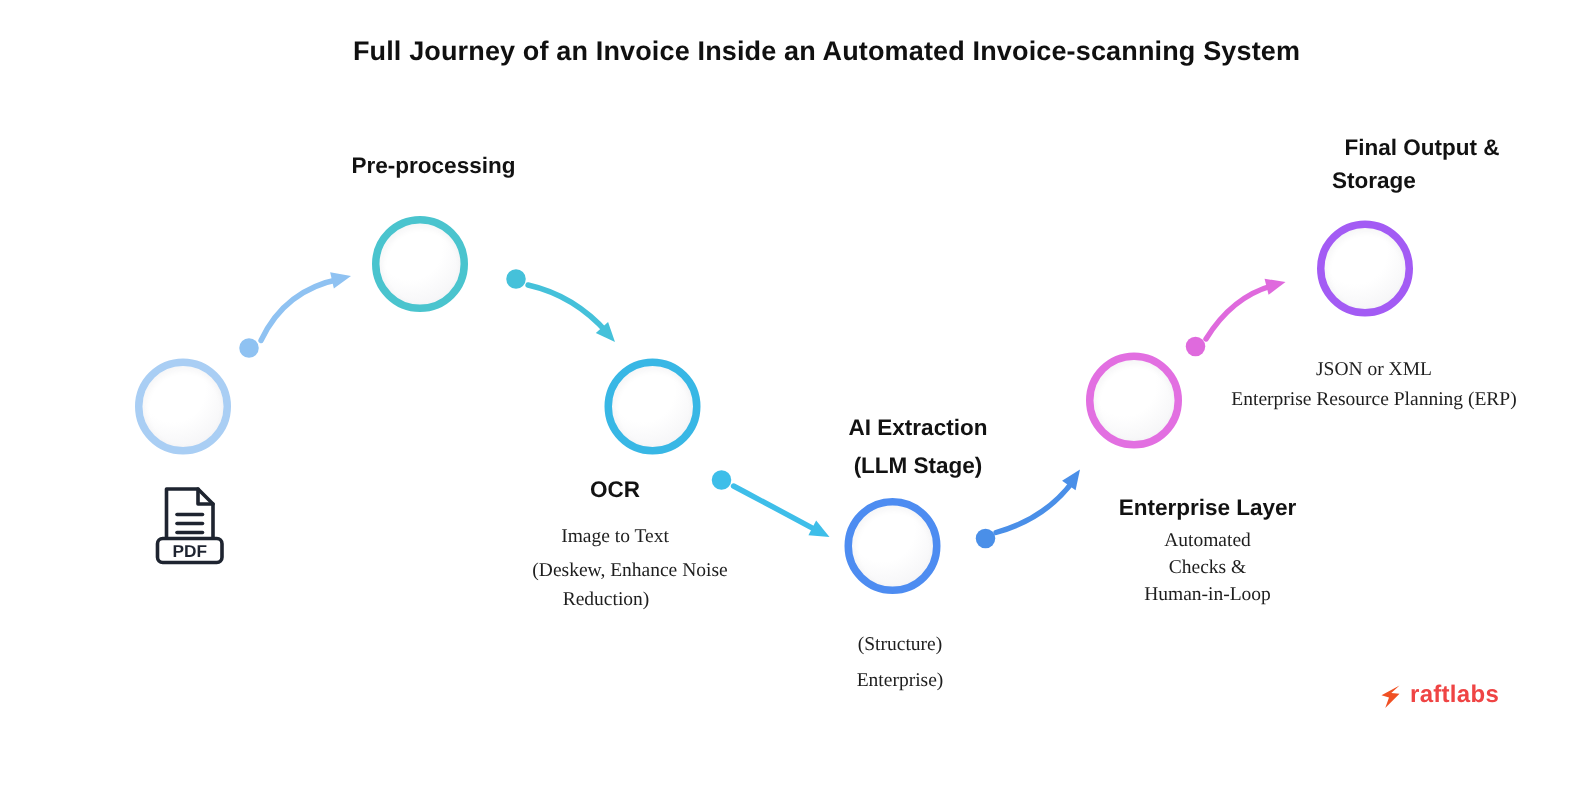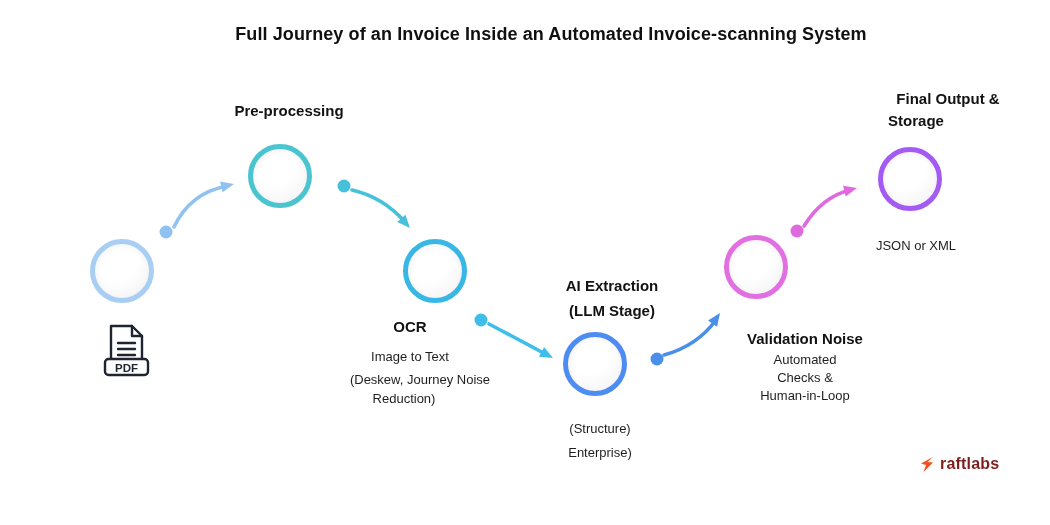--- a/index.html
+++ b/index.html
@@ -23,20 +23,21 @@
   .node-label {
     font-size: 15px;
     font-weight: 700;
     color: #121212;
     text-align: center;
   }
   .node-sub {
     font-size: 13px;
     color: #1e1e1e;
     text-align: center;
+    font-family: Liberation Serif, serif;
   }
   .circle {
     width: 64px;
     height: 64px;
     border-radius: 50%;
     border: 5px solid #999;
     background: radial-gradient(circle at 38% 30%, #ffffff 42%, #f0f0f3 100%);
     box-shadow: inset 1px 2px 5px rgba(30,30,60,0.05);
   }
   .arrows-layer { left: 0; top: 0; pointer-events: none; }
@@ -100,40 +101,41 @@
     <rect x="11" y="37" width="43" height="16" rx="3.5" fill="#ffffff" stroke-width="2.4" style="stroke: rgb(30, 36, 48);"></rect>
     <text x="32.5" y="49.5" text-anchor="middle" font-size="11.5" font-weight="bold" font-family="Liberation Sans, sans-serif" style="fill: rgb(30, 36, 48);">PDF</text>
   </svg>
 
   <div class="abs cx node-label" style="left:289px; top:102px;">Pre-processing</div>
   <div class="abs circle" style="left: 248px; top: 144px; border-color: rgb(74, 196, 206);"></div>
 
   <div class="abs circle" style="left: 403px; top: 239px; border-color: rgb(56, 183, 229);"></div>
   <div class="abs cx node-label" style="left:410px; top:318px;">OCR</div>
   <div class="abs cx node-sub" style="left:410px; top:349px;">Image to Text</div>
-  <div class="abs cx node-sub" style="left:420px; top:372px;">(Deskew, Journey Noise</div>
+  <div class="abs cx node-sub" style="left:420px; top:372px;">(Deskew, Enhance Noise</div>
   <div class="abs cx node-sub" style="left:404px; top:391px;">Reduction)</div>
 
   <div class="abs cx node-label" style="left:612px; top:277px;">AI Extraction</div>
   <div class="abs cx node-label" style="left:612px; top:302px;">(LLM Stage)</div>
   <div class="abs circle" style="left: 563px; top: 332px; border-color: rgb(77, 140, 241);"></div>
   <div class="abs cx node-sub" style="left:600px; top:421px;">(Structure)</div>
   <div class="abs cx node-sub" style="left:600px; top:445px;">Enterprise)</div>
 
   <div class="abs circle" style="left: 724px; top: 235px; border-color: rgb(226, 111, 225);"></div>
-  <div class="abs cx node-label" style="left:805px; top:330px;">Validation Noise</div>
+  <div class="abs cx node-label" style="left:805px; top:330px;">Enterprise Layer</div>
   <div class="abs cx node-sub" style="left:805px; top:352px;">Automated</div>
   <div class="abs cx node-sub" style="left:805px; top:370px;">Checks &amp;</div>
   <div class="abs cx node-sub" style="left:805px; top:388px;">Human-in-Loop</div>
 
   <div class="abs cx node-label" style="left:916px; top:90px;margin-left:32px;">Final Output &amp;</div>
   <div class="abs cx node-label" style="left:916px; top:112px;text-align:right;">Storage</div>
   <div class="abs circle" style="left: 878px; top: 147px; border-color: rgb(163, 91, 244);"></div>
   <div class="abs cx node-sub" style="left:916px; top:238px;">JSON or XML</div>
+  <div class="abs cx node-sub" style="left:916px; top:258px;">Enterprise Resource Planning (ERP)</div>
 
   <div class="abs logo" style="left:918px; top:455px;">
     <svg width="16" height="17" viewBox="0 0 16 17">
       <path d="M 15 1 L 3 7.5 L 8 9 L 5.5 16 L 15 6.5 L 9.5 6 Z" style="fill: rgb(240, 80, 35);"></path>
     </svg>
-    <span class="logo-text" style="color: #7f1d1d;">raftlabs</span>
+    <span class="logo-text" style="color: #ef4444;">raftlabs</span>
   </div>
 
 </div>
 
 </body></html>

